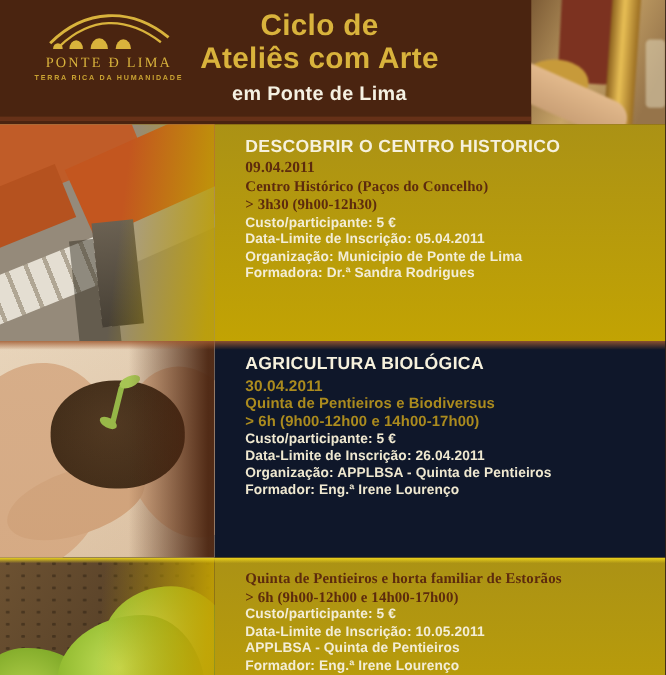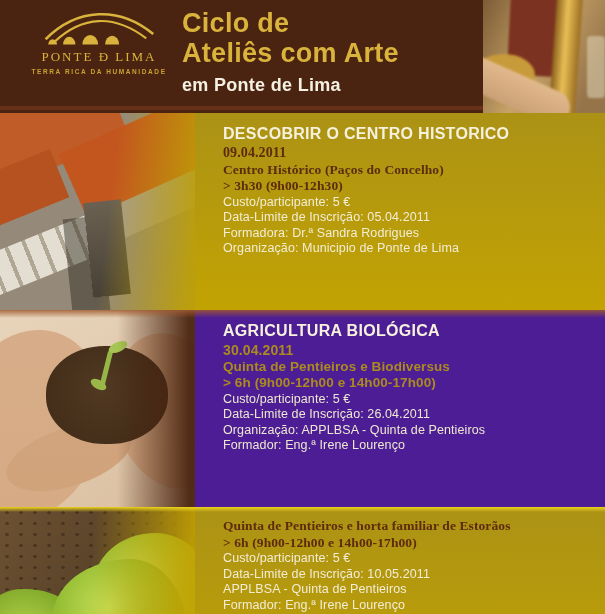--- a/index.html
+++ b/index.html
@@ -8,38 +8,38 @@
     font-family:"Liberation Sans",sans-serif;background:#4a2410;
   }
   
   .header{position:relative;width:605px;height:113px;background:#4a2410;}
   .header::after{content:"";position:absolute;left:0;bottom:3px;width:483px;height:4px;
     background:rgba(155,75,40,.35);}
   .logo{position:absolute;left:18px;top:6px;width:162px;text-align:center;color:#d9b33c;}
   .logo-bridge{display:block;margin:0 auto;}
   .logo-name{font-family:"Liberation Serif",serif;font-size:13px;letter-spacing:2px;margin-top:1px;white-space:nowrap;}
   .logo-tagline{font-size:6.5px;letter-spacing:1.6px;margin-top:3px;font-weight:bold;color:#c9a232;}
-  .title-block{position:absolute;left:182px;top:8px;}
+  .title-block{position:absolute;left:182px;top:8px;text-align:center;}
   .title-line{font-size:27px;font-weight:bold;color:#d9b33c;line-height:30px;letter-spacing:.3px;}
   .subtitle{font-size:18px;font-weight:bold;color:#f5f1e2;margin-top:7px;letter-spacing:.3px;}
   .header-photo{position:absolute;right:0;top:0;width:122px;height:113px;overflow:hidden;
     background:linear-gradient(115deg,#7d5c36,#c7a468 45%,#96744a 85%);}
   .hp-art{position:absolute;inset:-4px;filter:blur(1.2px);}
   .hp-drape{position:absolute;left:30px;top:-6px;width:52px;height:86px;background:#7c3220;
     border-radius:10px;transform:rotate(3deg);}
   .hp-column{position:absolute;left:74px;top:-6px;width:26px;height:126px;
     background:linear-gradient(90deg,#8a5f1d,#e8bf55 45%,#9a6d22);transform:rotate(4deg);}
   .hp-gold{position:absolute;left:-6px;top:58px;width:62px;height:42px;background:#c79a3a;border-radius:50%;}
   .hp-hand{position:absolute;left:-30px;top:76px;width:125px;height:34px;border-radius:17px;
     background:linear-gradient(#e2b98c,#caa076);transform:rotate(24deg);}
   .hp-glass{position:absolute;right:4px;top:40px;width:18px;height:62px;background:rgba(224,214,184,.55);border-radius:4px;}
   
   .event{position:relative;width:605px;height:197px;display:flex;overflow:hidden;}
   .event.olive{background:linear-gradient(180deg,#ab9215,#c2a303);}
-  .event.brown{background:#4c1d95;}
+  .event.brown{background:#0f172a;}
   .event.brown::before{content:"";position:absolute;top:0;left:0;right:0;height:8px;z-index:3;
     background:linear-gradient(to bottom,rgba(160,90,48,.85),rgba(160,90,48,0));}
   .event.gold-rule::before{content:"";position:absolute;top:0;left:0;right:0;height:5px;z-index:3;
     background:linear-gradient(to bottom,#ecd41c,rgba(216,186,16,0));}
   .photo{position:relative;width:195px;flex:none;overflow:hidden;}
   .shape{position:absolute;}
   
   .photo-town{background:#958a7a;}
   .pt-r1{left:-30px;top:-25px;width:150px;height:80px;background:#c05c28;transform:rotate(-22deg);}
   .pt-r2{left:70px;top:2px;width:175px;height:92px;background:#c3561f;transform:rotate(-24deg);}
@@ -72,21 +72,21 @@
     background:radial-gradient(circle at 45% 42%,#b8d44e,#7fa928 58%,#527a1c 85%);}
   .pl-l3{right:-18px;top:26px;width:120px;height:112px;border-radius:52% 48% 44% 56%/48% 55% 45% 52%;
     background:radial-gradient(circle at 40% 45%,#cfe468,#96bd33 55%,#648e22 82%);}
   .pl-fade{inset:0;background:linear-gradient(95deg,rgba(190,160,5,0) 45%,rgba(197,163,2,.9) 92%);}
   
   .event-text{padding:11px 8px 0 28px;}
   .ev-title{margin:0 0 2px;font-size:16px;line-height:19px;font-weight:bold;
     color:#f6f1dd;letter-spacing:.3px;}
   .l-strong{font-size:13.5px;line-height:16.5px;font-weight:bold;letter-spacing:.1px;}
   .ev-date{font-size:14px;}
-  .l-small{font-size:12.5px;line-height:15.5px;font-weight:normal;letter-spacing:.1px;}
+  .l-small{font-size:12.5px;line-height:15.5px;font-weight:bold;letter-spacing:.1px;}
   .olive .l-strong{color:#5d2b0d;font-family:Liberation Serif, serif;}
   .olive .l-small{color:#f3edd6;}
   .brown .l-strong{color:#ab8b1e;}
   .brown .l-small{color:#efe8d0;}
 </style>
 </head>
 <body>
 
 <div class="poster">
 
@@ -129,22 +129,22 @@
       <div class="shape pt-tower"></div>
       <div class="shape pt-fade"></div>
     </div>
     <div class="event-text">
       <h2 class="ev-title">DESCOBRIR O CENTRO HISTORICO</h2>
       <div class="l-strong ev-date">09.04.2011</div>
       <div class="l-strong">Centro Histórico (Paços do Concelho)</div>
       <div class="l-strong">&gt; 3h30 (9h00-12h30)</div>
       <div class="l-small">Custo/participante: 5 €</div>
       <div class="l-small">Data-Limite de Inscrição: 05.04.2011</div>
+      <div class="l-small">Organização: Municipio de Ponte de Lima</div>
       <div class="l-small">Formadora: Dr.ª Sandra Rodrigues</div>
-      <div class="l-small">Organização: Municipio de Ponte de Lima</div>
     </div>
   </div>
 
   <div class="event brown">
     <div class="photo photo-hands" aria-hidden="true">
       <div class="shape ph-handL"></div>
       <div class="shape ph-handR"></div>
       <div class="shape ph-thumb"></div>
       <div class="shape ph-soil"></div>
       <div class="shape ph-stem"></div>

